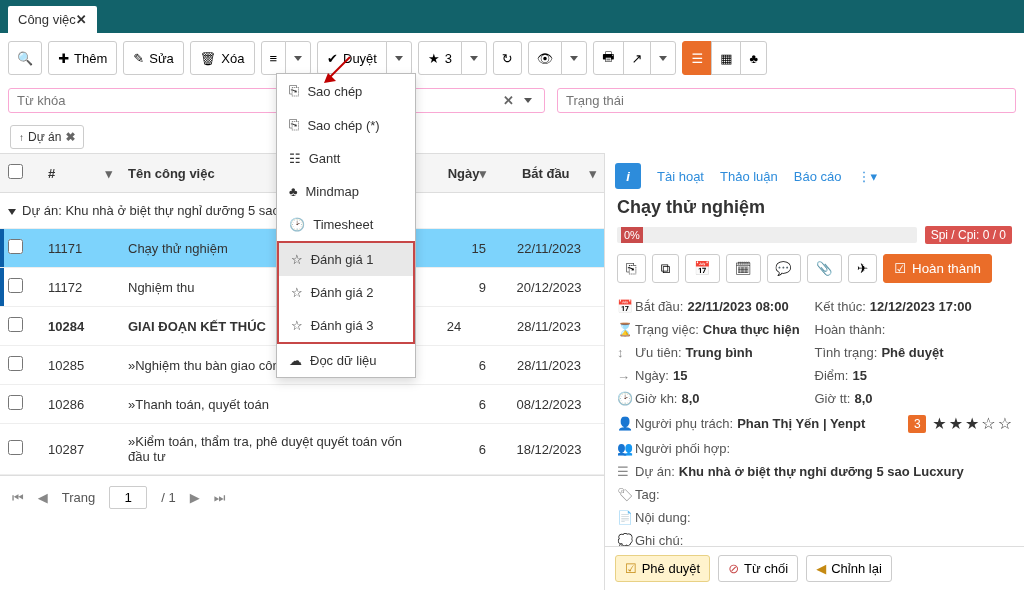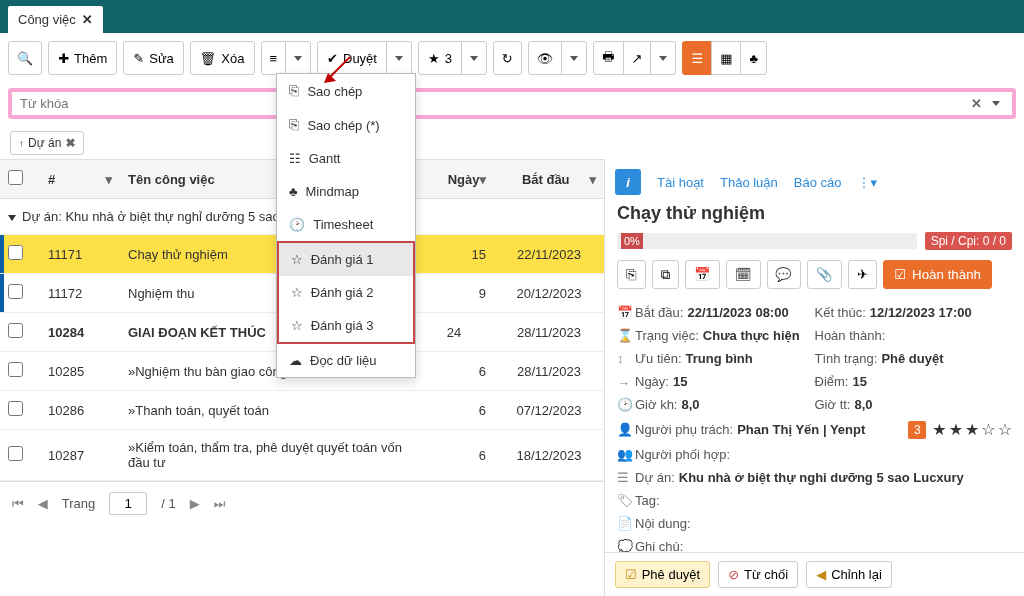--- a/index.html
+++ b/index.html
@@ -1,45 +1,45 @@
 <!DOCTYPE html>
 <html><head>
 <meta charset="utf-8">
 <style>
 * { box-sizing: border-box; margin: 0; padding: 0; }
 body { font-family: Arial, sans-serif; font-size: 13px; color: #333; background: #fff; width: 1024px; height: 596px; overflow: hidden; }
 .topbar { background: #12626a; height: 6px; }
 .tabbar { background: #12626a; padding: 0 8px; display: flex; }
-.tab { background: #fff; padding: 6px 10px; display: flex; align-items: center; gap: 6px; font-size: 13px; border-radius: 2px 2px 0 0; }
+.tab { background: #fff; padding: 6px 10px; display: flex; align-items: center; gap: 0; font-size: 13px; border-radius: 2px 2px 0 0; }
 .tab .close { font-weight: bold; cursor: pointer; }
 .toolbar { background: #fff; padding: 8px; display: flex; gap: 6px; border-bottom: 1px solid #fff; }
 .btn { border: 1px solid #ccc; background: #fff; padding: 5px 9px; border-radius: 3px; display: inline-flex; align-items: center; gap: 5px; cursor: pointer; font-size: 13px; }
 .btn.icon-only { padding: 5px 8px; }
 .btn.active { background: #ea6d29; color: #fff; border-color: #ea6d29; }
 .btn-group { display: inline-flex; }
 .btn-group .btn { border-radius: 0; margin-left: -1px; }
 .btn-group .btn:first-child { border-radius: 3px 0 0 3px; margin-left: 0; }
 .btn-group .btn:last-child { border-radius: 0 3px 3px 0; }
 .caret { display: inline-block; width: 0; height: 0; border-left: 4px solid transparent; border-right: 4px solid transparent; border-top: 5px solid #555; }
 .filterbar { padding: 4px 8px 8px; display: flex; gap: 12px; position: relative; }
-.search-group { flex: 1; display: flex; align-items: center; border: 4px solid #f9a8d4; border-radius: 3px; padding: 4px 8px; position: relative; }
+.search-group { flex: 1; display: flex; align-items: center; border: 1px solid #f9a8d4; border-radius: 3px; padding: 4px 8px; position: relative; }
 .search-group input { flex: 1; border: none; outline: none; font-size: 13px; }
 .search-group .x { padding: 0 6px; cursor: pointer; font-weight: bold; color: #666; }
 .chipbar { padding: 4px 10px; }
 .chip { display: inline-flex; align-items: center; gap: 4px; border: 1px solid #ccc; border-radius: 3px; padding: 4px 8px; font-size: 12px; }
 .chip .x { color: #666; font-weight: bold; cursor: pointer; }
 .main { display: flex; height: 437px; }
 .grid { flex: 1; overflow: auto; position: relative; border-top: 1px solid #ddd; }
 .grid table { width: 100%; border-collapse: collapse; }
 .grid th { background: #f5f5f5; border-bottom: 1px solid #ddd; padding: 10px 8px; text-align: left; font-weight: bold; position: relative; }
 .grid th .filter-icon { float: right; color: #666; }
 .grid td { border-bottom: 1px solid #eee; padding: 10px 8px; vertical-align: middle; }
 .grid .group-row td { background: #fff; font-weight: normal; padding: 10px 8px; }
 .grid .group-row .toggle { display: inline-block; width: 0; height: 0; border-left: 4px solid transparent; border-right: 4px solid transparent; border-top: 6px solid #333; margin-right: 6px; vertical-align: middle; }
-.grid .selected td { background: #fde047; margin-top: 35px; }
+.grid .selected td { background: #7dd3fc; margin-top: 35px; }
 .grid .selected-bar { position: absolute; left: 0; width: 4px; background: #0b5ea8; }
 .grid input[type=checkbox] { width: 15px; height: 15px; }
 .detail { width: 420px; border-left: 1px solid #ddd; overflow: auto; }
 .detail-tabs { display: flex; align-items: center; gap: 16px; padding: 10px 10px 6px; font-size: 13px; }
 .detail-tabs .info-box { background: #2d8cdb; color: #fff; width: 26px; height: 26px; border-radius: 3px; display: flex; align-items: center; justify-content: center; font-weight: bold; font-style: italic; }
 .detail-tabs a { color: #2d8cdb; text-decoration: none; cursor: pointer; }
 .detail-title { font-size: 18px; font-weight: bold; padding: 2px 12px 8px; }
 .progress-row { display: flex; align-items: center; gap: 8px; padding: 0 12px 10px; }
 .progress-bar { flex: 1; height: 16px; background: #eee; border-radius: 2px; position: relative; overflow: hidden; }
 .progress-bar .pct { position: absolute; left: 4px; top: 0; color: #fff; font-size: 11px; background: #c94b4b; padding: 0 3px; height: 16px; line-height: 16px; }
@@ -190,20 +190,23 @@
       </div>
   </div>
 </div>
 
 <div class="filterbar">
   <div class="search-group">
     <input type="text" placeholder="Từ khóa" style="">
     <span class="x">✕</span>
     <span class="caret" style="margin:0 4px;"></span>
   </div>
+  <div class="search-group" style="flex:0.85">
+    <input type="text" placeholder="Trạng thái" style="">
+  </div>
 </div>
 
 <div class="chipbar">
   <span class="chip">
     <span style="font-size:10px">↑</span>
     <span>Dự án</span>
     <span class="x">✖</span>
   </span>
 </div>
 
@@ -249,21 +252,21 @@
           <td>10285</td>
             <td>»Nghiệm thu bàn giao công trình</td>
           <td style="text-align:right">6</td>
             <td style="text-align:center">28/11/2023</td>
         </tr>
         <tr>
           <td><input type="checkbox" style=""></td>
           <td>10286</td>
             <td>»Thanh toán, quyết toán</td>
           <td style="text-align:right">6</td>
-            <td style="text-align:center">07/12/2023</td>
+            <td style="text-align:center">08/12/2023</td>
         </tr>
         <tr>
           <td><input type="checkbox" style=""></td>
           <td>10287</td>
             <td>»Kiểm toán, thẩm tra, phê duyệt quyết toán vốn đầu tư</td>
           <td style="text-align:right">6</td>
             <td style="text-align:center">18/12/2023</td>
         </tr>
       </tbody>
     </table>

